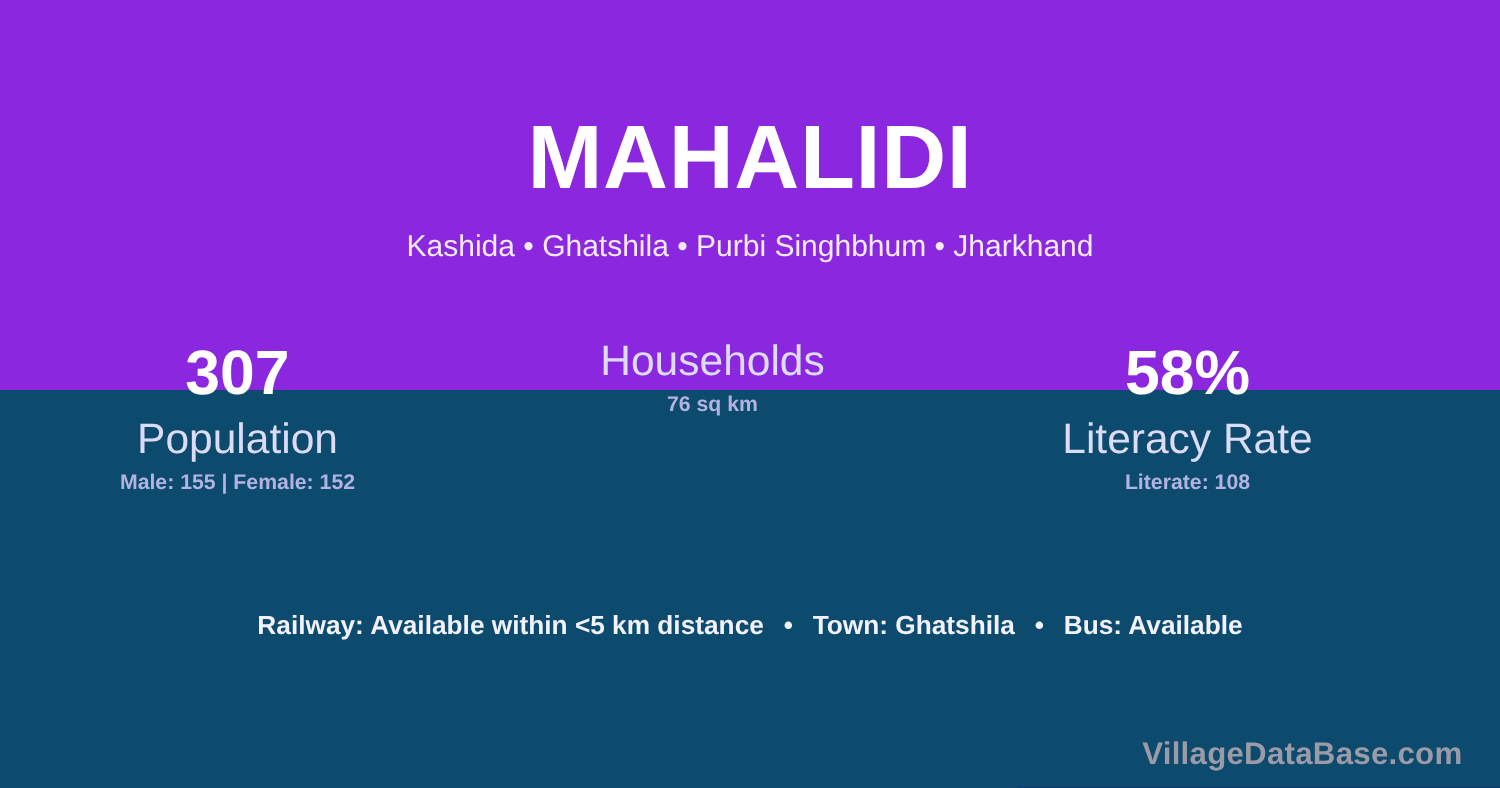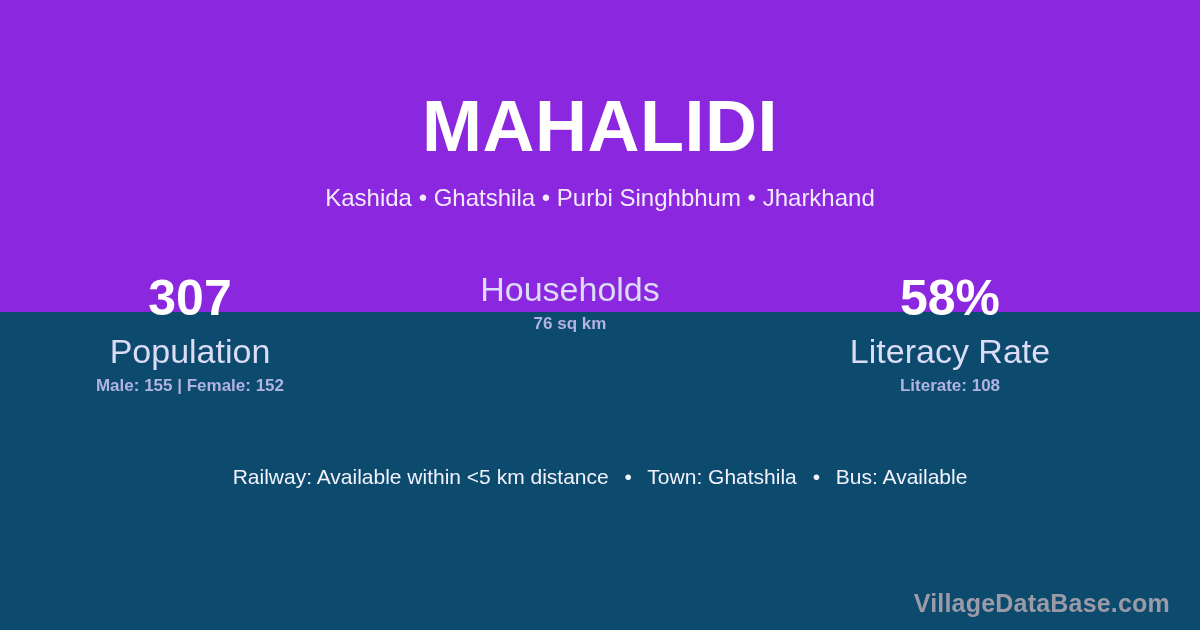--- a/index.html
+++ b/index.html
@@ -94,27 +94,28 @@
     font-size: 17px;
     line-height: 22px;
     font-weight: bold;
     color: #B3B3E2;
   }
 
   
   .amenities {
     position: absolute;
     left: 0;
-    top: 463px;
+    top: 487px;
     width: 1200px;
     text-align: center;
     font-size: 21px;
     line-height: 28px;
     color: #F2F2FC;
     white-space: nowrap;
+    font-weight: bold;
   }
 
   .amenity-sep {
     display: inline-block;
     padding: 0 10px;
     color: #F2F2FC;
   }
 
   
   .brand {

